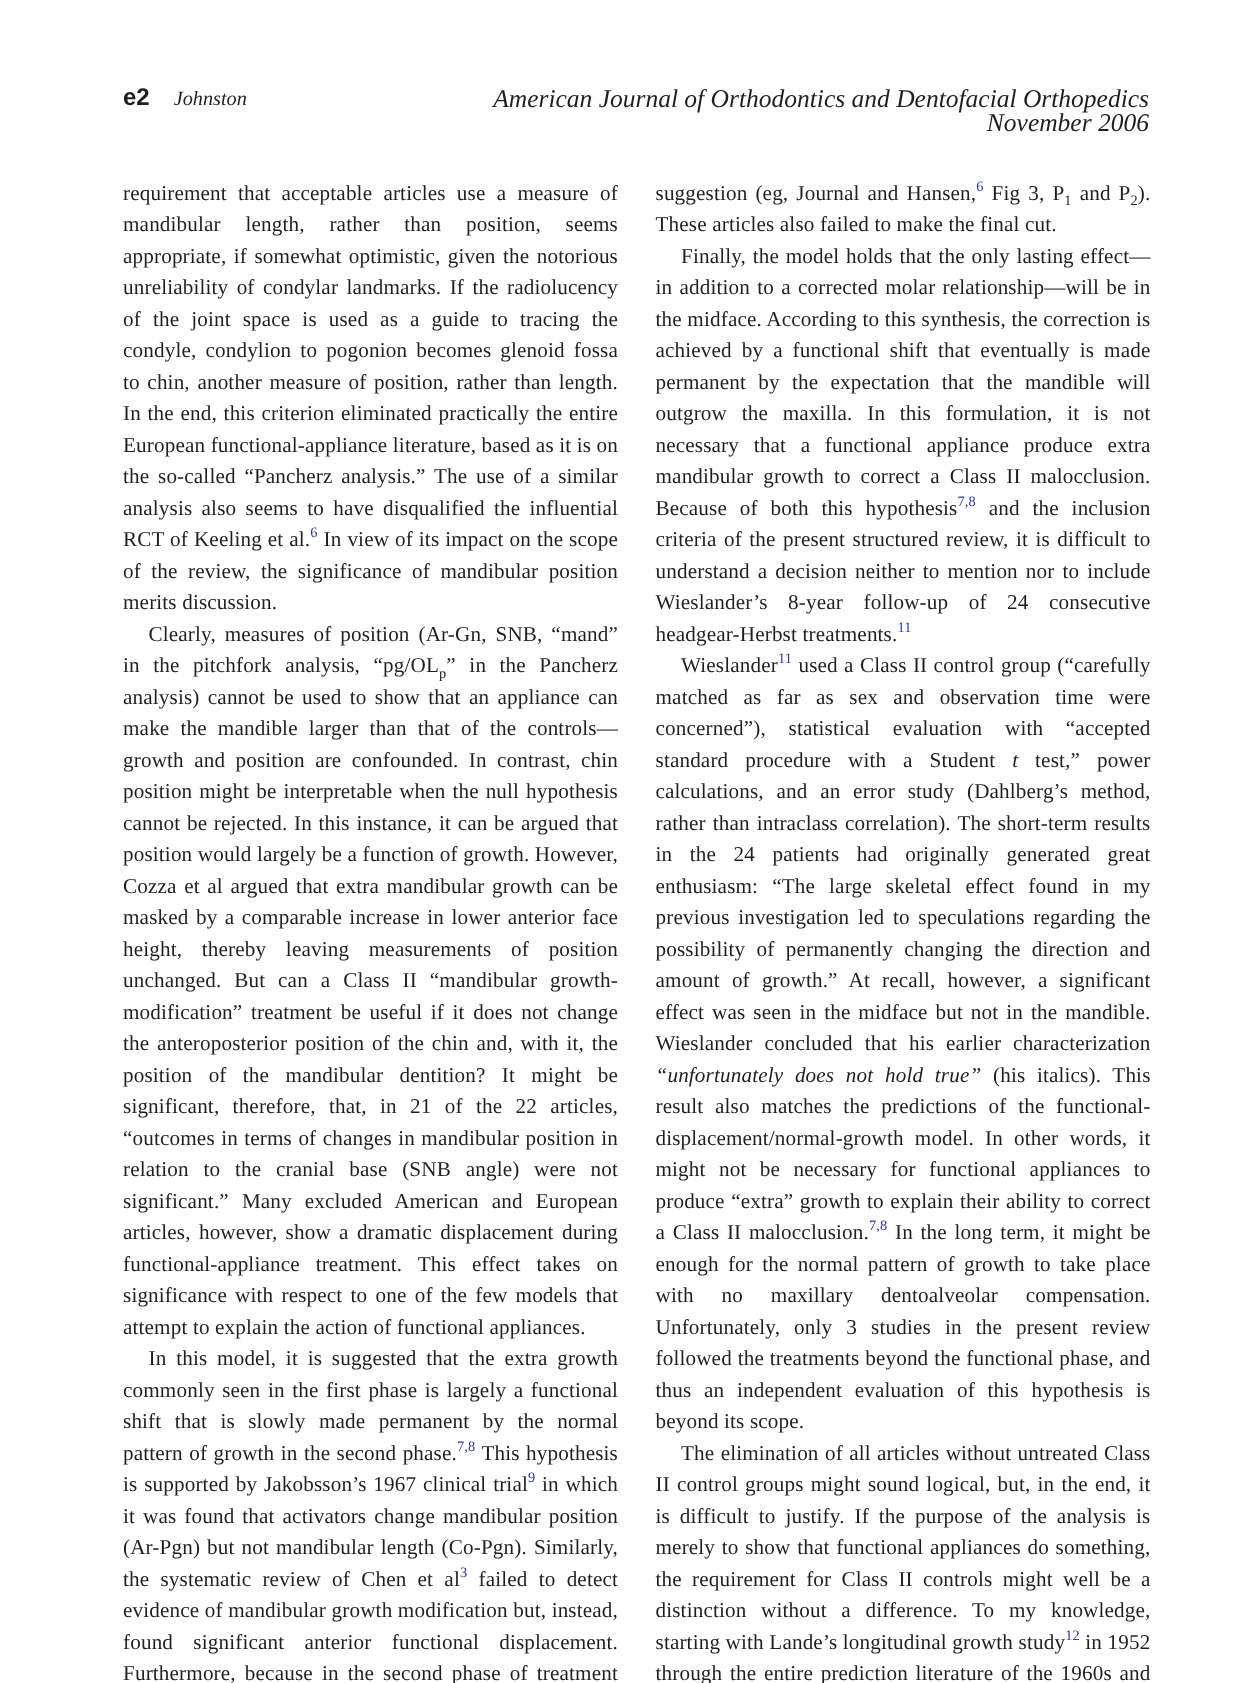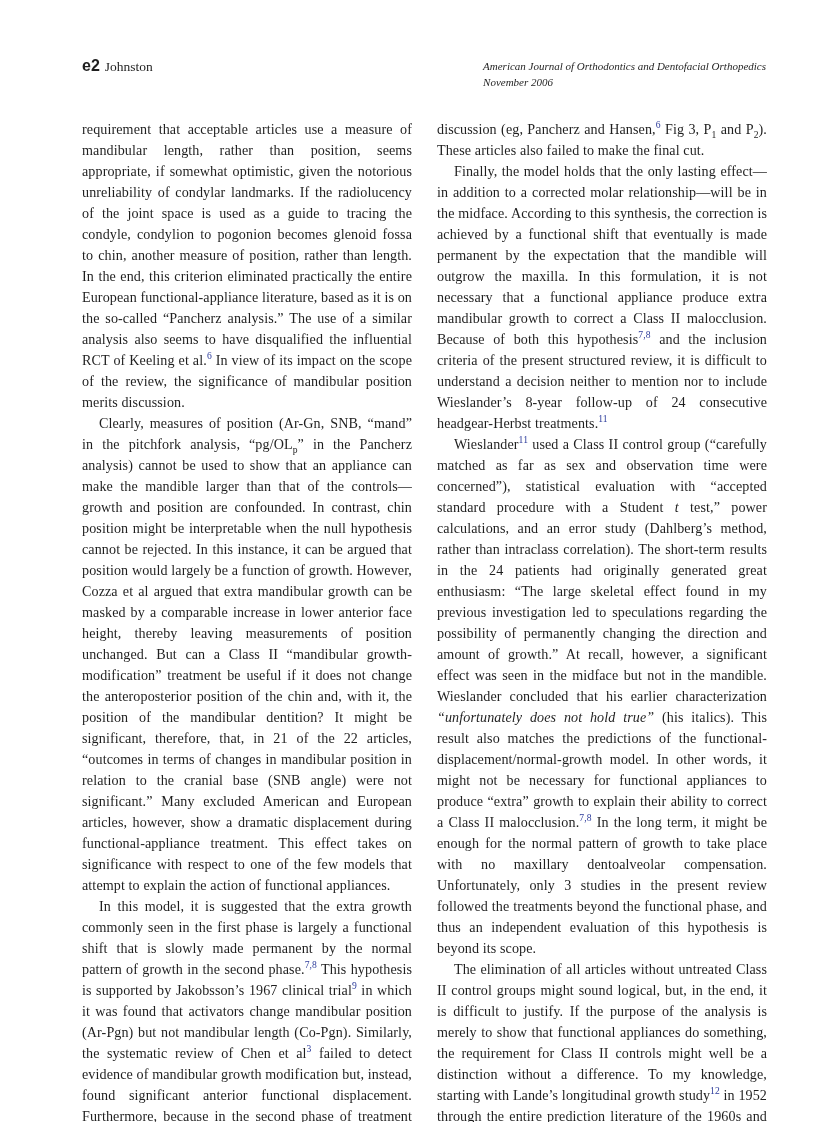--- a/index.html
+++ b/index.html
@@ -3,22 +3,22 @@
 <meta charset="utf-8">
 <style>
   html, body { margin:0; padding:0; background:#ffffff; }
   .page {
     position:relative; width:838px; height:1122px; background:#ffffff;
     font-family:"Liberation Serif", serif; color:#1f1f1f; overflow:hidden;
   }
   .header { position:absolute; top:58px; left:82px; width:684px; display:flex; justify-content:space-between; align-items:flex-start; }
   .header-left { font-size:13.5px; line-height:16px; white-space:nowrap; }
   .page-number { font-family:"Liberation Sans", sans-serif; font-weight:bold; font-size:16px; }
-  .running-author { margin-left:5px; }
-  .header-right { font-style:italic; font-size:11px; line-height:16px; }
+  .running-author { font-style:italic; margin-left:16px; }
+  .header-right { text-align:right; font-style:italic; font-size:17px; line-height:16px; }
   .col {
     position:absolute; top:119px; width:330px;
     font-size:14.1px; line-height:21px; text-align:justify;
     letter-spacing:0.1px;
   }
   .col-left  { left:82px; }
   .col-right { left:437px; }
   p.para { margin:0; padding:0; }
   p.para.indent { text-indent:17px; }
   sup.ref {
@@ -43,19 +43,19 @@
     </div>
   </div>
 
   <div class="col col-left">
       <p class="para"><span>requirement that acceptable articles use a measure of mandibular length, rather than position, seems appropriate, if somewhat optimistic, given the notorious unreliability of condylar landmarks. If the radiolucency of the joint space is used as a guide to tracing the condyle, condylion to pogonion becomes glenoid fossa to chin, another measure of position, rather than length. In the end, this criterion eliminated practically the entire European functional-appliance literature, based as it is on the so-called “Pancherz analysis.” The use of a similar analysis also seems to have disqualified the influential RCT of Keeling et al.</span><sup class="ref">6</sup><span> In view of its impact on the scope of the review, the significance of mandibular position merits discussion.</span></p>
       <p class="para indent"><span>Clearly, measures of position (Ar-Gn, SNB, “mand” in the pitchfork analysis, “pg/OL</span><sub class="subsc">p</sub><span>” in the Pancherz analysis) cannot be used to show that an appliance can make the mandible larger than that of the controls—growth and position are confounded. In contrast, chin position might be interpretable when the null hypothesis cannot be rejected. In this instance, it can be argued that position would largely be a function of growth. However, Cozza et al argued that extra mandibular growth can be masked by a comparable increase in lower anterior face height, thereby leaving measurements of position unchanged. But can a Class II “mandibular growth-modification” treatment be useful if it does not change the anteroposterior position of the chin and, with it, the position of the mandibular dentition? It might be significant, therefore, that, in 21 of the 22 articles, “outcomes in terms of changes in mandibular position in relation to the cranial base (SNB angle) were not significant.” Many excluded American and European articles, however, show a dramatic displacement during functional-appliance treatment. This effect takes on significance with respect to one of the few models that attempt to explain the action of functional appliances.</span></p>
       <p class="para indent"><span>In this model, it is suggested that the extra growth commonly seen in the first phase is largely a functional shift that is slowly made permanent by the normal pattern of growth in the second phase.</span><sup class="ref">7,8</sup><span> This hypothesis is supported by Jakobsson’s 1967 clinical trial</span><sup class="ref">9</sup><span> in which it was found that activators change mandibular position (Ar-Pgn) but not mandibular length (Co-Pgn). Similarly, the systematic review of Chen et al</span><sup class="ref">3</sup><span> failed to detect evidence of mandibular growth modification but, instead, found significant anterior functional displacement. Furthermore, because in the second phase of treatment the mandible would initially be held forward by the lock of the occlusion, the model predicts that its advancement would of necessity match exactly that of the maxilla. A number of articles corroborate this</span></p>
     </div>
 
   <div class="col col-right">
-      <p class="para"><span>discussion (eg, Pancherz and Hansen,</span><sup class="ref">6</sup><span> Fig 3, P</span><sub class="subsc">1</sub><span> and P</span><sub class="subsc">2</sub><span>). These articles also failed to make the final cut.</span></p>
+      <p class="para"><span>suggestion (eg, Journal and Hansen,</span><sup class="ref">6</sup><span> Fig 3, P</span><sub class="subsc">1</sub><span> and P</span><sub class="subsc">2</sub><span>). These articles also failed to make the final cut.</span></p>
       <p class="para indent"><span>Finally, the model holds that the only lasting effect—in addition to a corrected molar relationship—will be in the midface. According to this synthesis, the correction is achieved by a functional shift that eventually is made permanent by the expectation that the mandible will outgrow the maxilla. In this formulation, it is not necessary that a functional appliance produce extra mandibular growth to correct a Class II malocclusion. Because of both this hypothesis</span><sup class="ref">7,8</sup><span> and the inclusion criteria of the present structured review, it is difficult to understand a decision neither to mention nor to include Wieslander’s 8-year follow-up of 24 consecutive headgear-Herbst treatments.</span><sup class="ref">11</sup></p>
       <p class="para indent"><span>Wieslander</span><sup class="ref">11</sup><span> used a Class II control group (“carefully matched as far as sex and observation time were concerned”), statistical evaluation with “accepted standard procedure with a Student </span><em class="emph">t</em><span> test,” power calculations, and an error study (Dahlberg’s method, rather than intraclass correlation). The short-term results in the 24 patients had originally generated great enthusiasm: “The large skeletal effect found in my previous investigation led to speculations regarding the possibility of permanently changing the direction and amount of growth.” At recall, however, a significant effect was seen in the midface but not in the mandible. Wieslander concluded that his earlier characterization </span><em class="emph">“unfortunately does not hold true”</em><span> (his italics). This result also matches the predictions of the functional-displacement/normal-growth model. In other words, it might not be necessary for functional appliances to produce “extra” growth to explain their ability to correct a Class II malocclusion.</span><sup class="ref">7,8</sup><span> In the long term, it might be enough for the normal pattern of growth to take place with no maxillary dentoalveolar compensation. Unfortunately, only 3 studies in the present review followed the treatments beyond the functional phase, and thus an independent evaluation of this hypothesis is beyond its scope.</span></p>
       <p class="para indent"><span>The elimination of all articles without untreated Class II control groups might sound logical, but, in the end, it is difficult to justify. If the purpose of the analysis is merely to show that functional appliances do something, the requirement for Class II controls might well be a distinction without a difference. To my knowledge, starting with Lande’s longitudinal growth study</span><sup class="ref">12</sup><span> in 1952 through the entire prediction literature of the 1960s and 1970s and on to the present, nobody has been able to show that molar classification (or anything else, for that matter) can predict future increments of mandibular growth. For comparison, untreated Class I or II subjects should be good enough.</span></p>
     </div>
 
 </div>
 
 </body></html>

